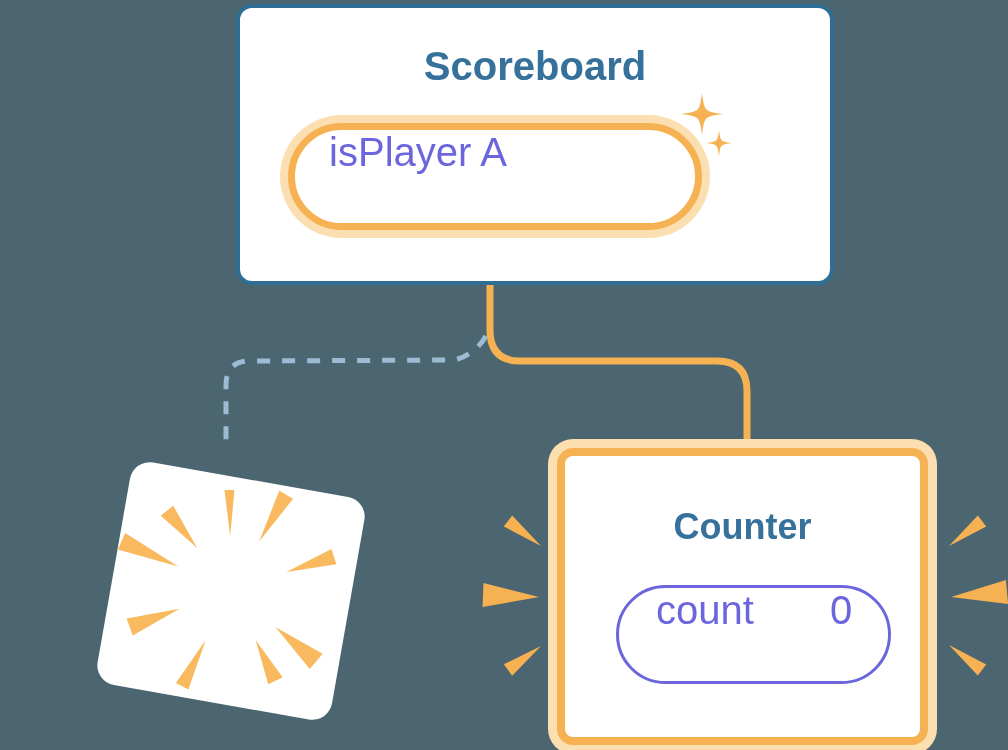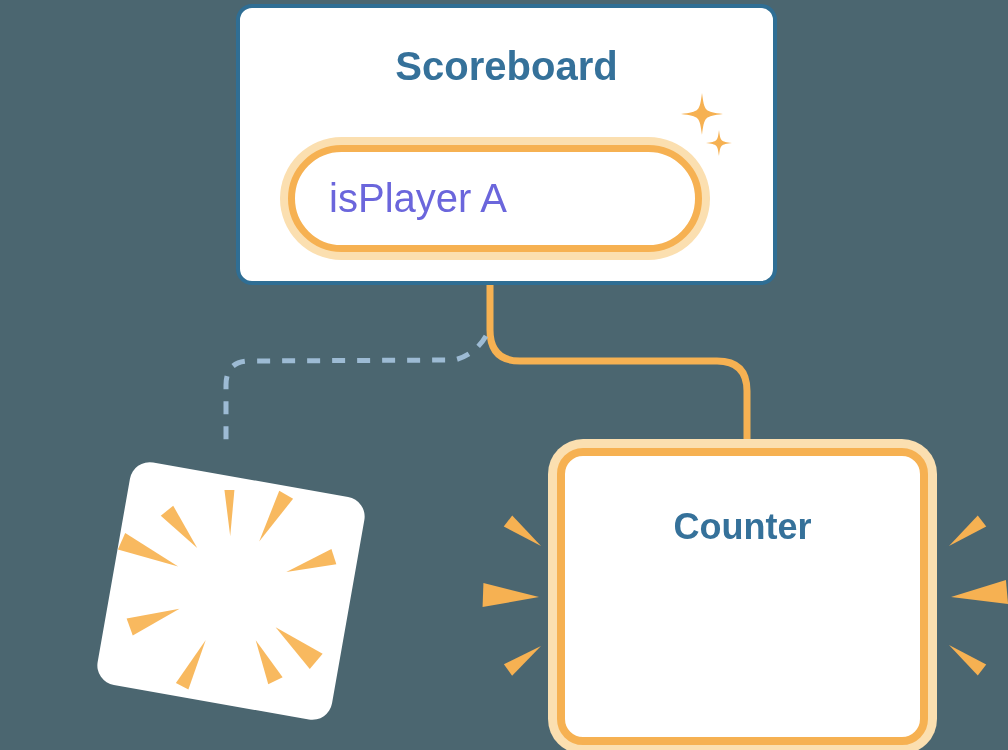--- a/index.html
+++ b/index.html
@@ -21,38 +21,37 @@
   }
   .stage{position:relative;width:1008px;height:750px;}
   .layer{position:absolute;left:0;top:0;width:1008px;height:750px;pointer-events:none;}
 
   .card{
     position:absolute;
     background:var(--c-card_fill);
     box-sizing:border-box;
   }
   .scoreboard-card{
-    left:236px;top:4px;width:541px;height:281px;
+    left:236px;top:4px;width:598px;height:281px;
     border:4px solid var(--c-card_border_blue);
     border-radius:16px;
   }
   .card-title{
     text-align:center;
     color:var(--c-component_title);
     font-weight:600;
   }
   .scoreboard-card .card-title{margin-top:36px;font-size:40px;}
 
   .state-pill{
     position:absolute;
     display:flex;
-    align-items:center;
+    align-items:flex-start;
     background:var(--c-card_fill);
     box-sizing:border-box;
-    margin-top:22px;
   }
   .scoreboard-pill{
     left:48px;top:115px;width:414px;height:107px;
     border:7px solid var(--c-highlight_orange);
     border-radius:58px;
     box-shadow:0 0 0 8px var(--c-highlight_glow);
   }
   .pill-cell{
     display:flex;align-items:center;justify-content:center;
     color:var(--c-state_purple);
@@ -66,21 +65,21 @@
   .poof-card{
     left:112px;top:478px;width:238px;height:226px;
     border-radius:20px;
     transform:rotate(10deg);
   }
   .poof-card svg{position:absolute;left:0;top:0;}
 
   .counter-card{
     left:557px;top:448px;width:371px;height:297px;
     border:8px solid var(--c-highlight_orange);
-    border-radius:26px;
+    border-radius:16px;
     box-shadow:0 0 0 9px var(--c-highlight_glow);
   }
   .counter-card .card-title{margin-top:50px;font-size:36px;}
   .counter-pill{
     left:51px;top:129px;width:275px;height:99px;
     border:3px solid var(--c-state_purple);
     border-radius:52px;
   }
   .counter-pill .pill-cell{font-size:40px;}
   .counter-pill .pill-key{width:172px;}
@@ -116,20 +115,25 @@
   <div class="card scoreboard-card">
     <div class="card-title">Scoreboard</div>
     <div class="state-pill scoreboard-pill">
       <div class="pill-cell pill-key">isPlayer A</div>
       <div class="pill-divider"></div>
     </div>
   </div>
 
   <div class="card counter-card">
     <div class="card-title">Counter</div>
+    <div class="state-pill counter-pill">
+      <div class="pill-cell pill-key">count</div>
+      <div class="pill-divider"></div>
+      <div class="pill-cell pill-val">0</div>
+    </div>
   </div>
 
   <svg class="layer" viewBox="0 0 1008 750">
     <g fill="#F6B152">
       <path transform="translate(702,114) scale(21)" d="M0,-1 C0.12,-0.12 0.12,-0.12 1,0 C0.12,0.12 0.12,0.12 0,1 C-0.12,0.12 -0.12,0.12 -1,0 C-0.12,-0.12 -0.12,-0.12 0,-1 Z"></path>
       <path transform="translate(719,143) scale(13)" d="M0,-1 C0.12,-0.12 0.12,-0.12 1,0 C0.12,0.12 0.12,0.12 0,1 C-0.12,0.12 -0.12,0.12 -1,0 C-0.12,-0.12 -0.12,-0.12 0,-1 Z"></path>
     </g>
     <g id="emphasis-rays" fill="#F6B152">
         <polygon points="541,546 503.77299618403174,526.5796450370781 512.2270038159683,515.4203549629219"></polygon>
         <polygon points="539,597 482.57170163385103,606.9923542521706 483.42829836614897,583.0076457478294"></polygon>

